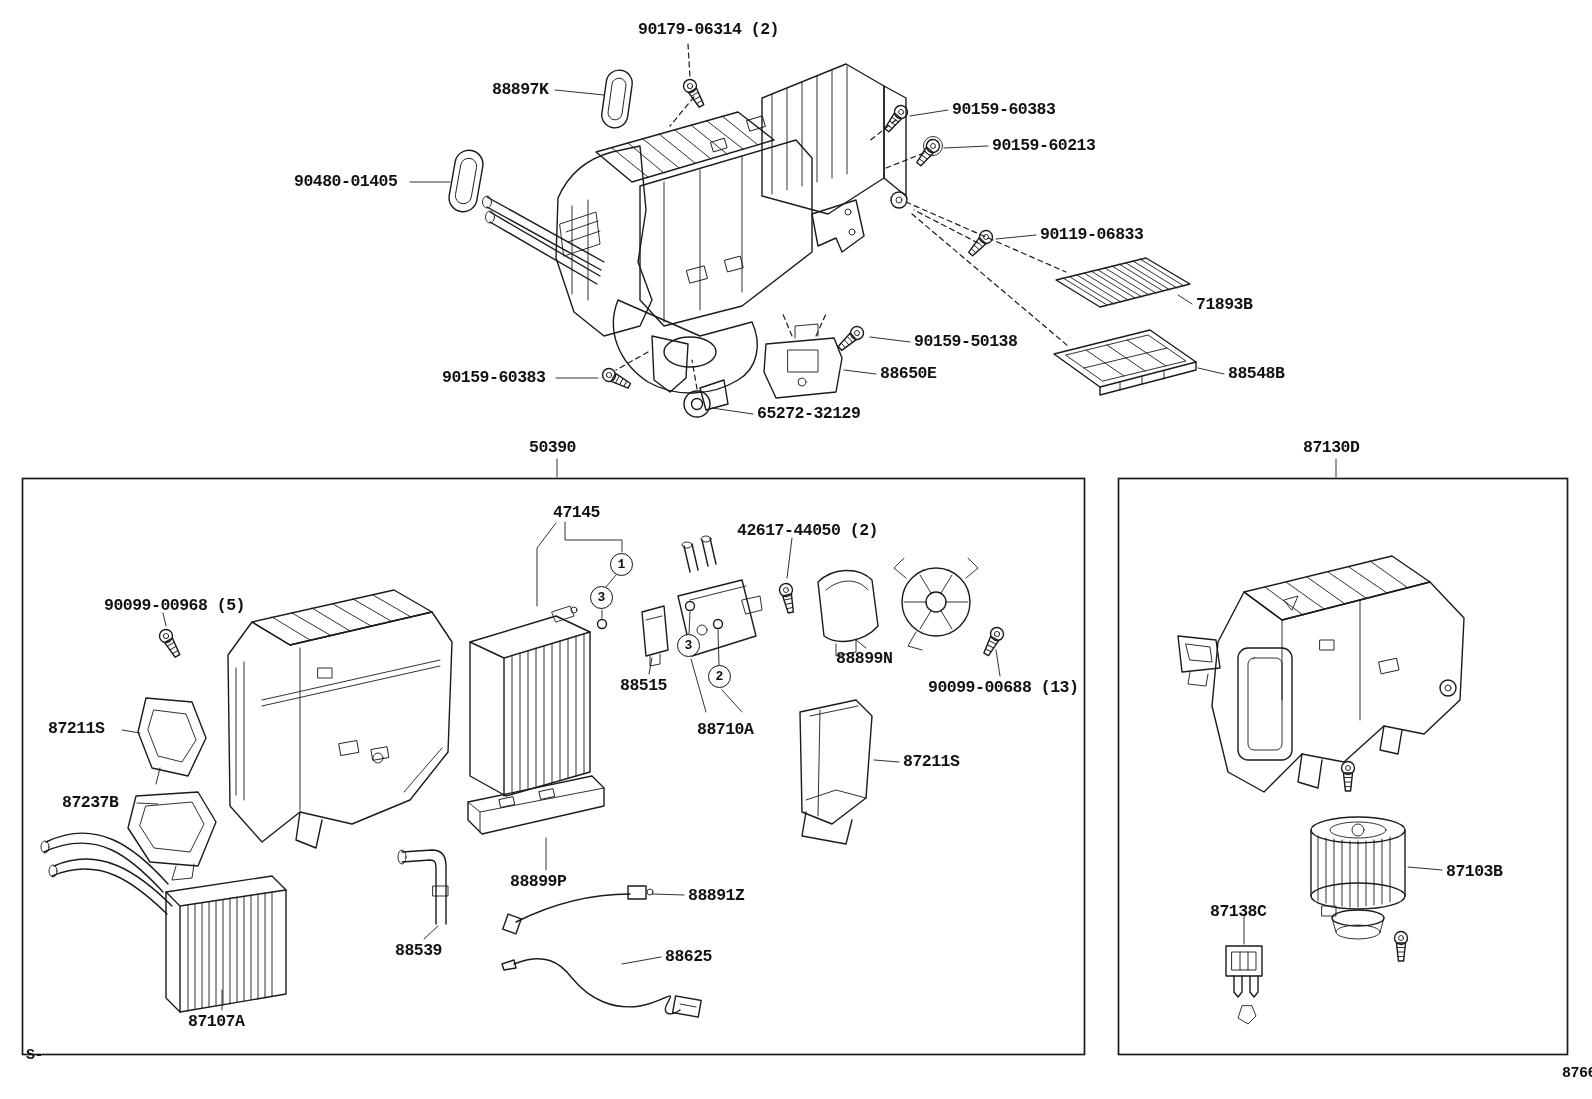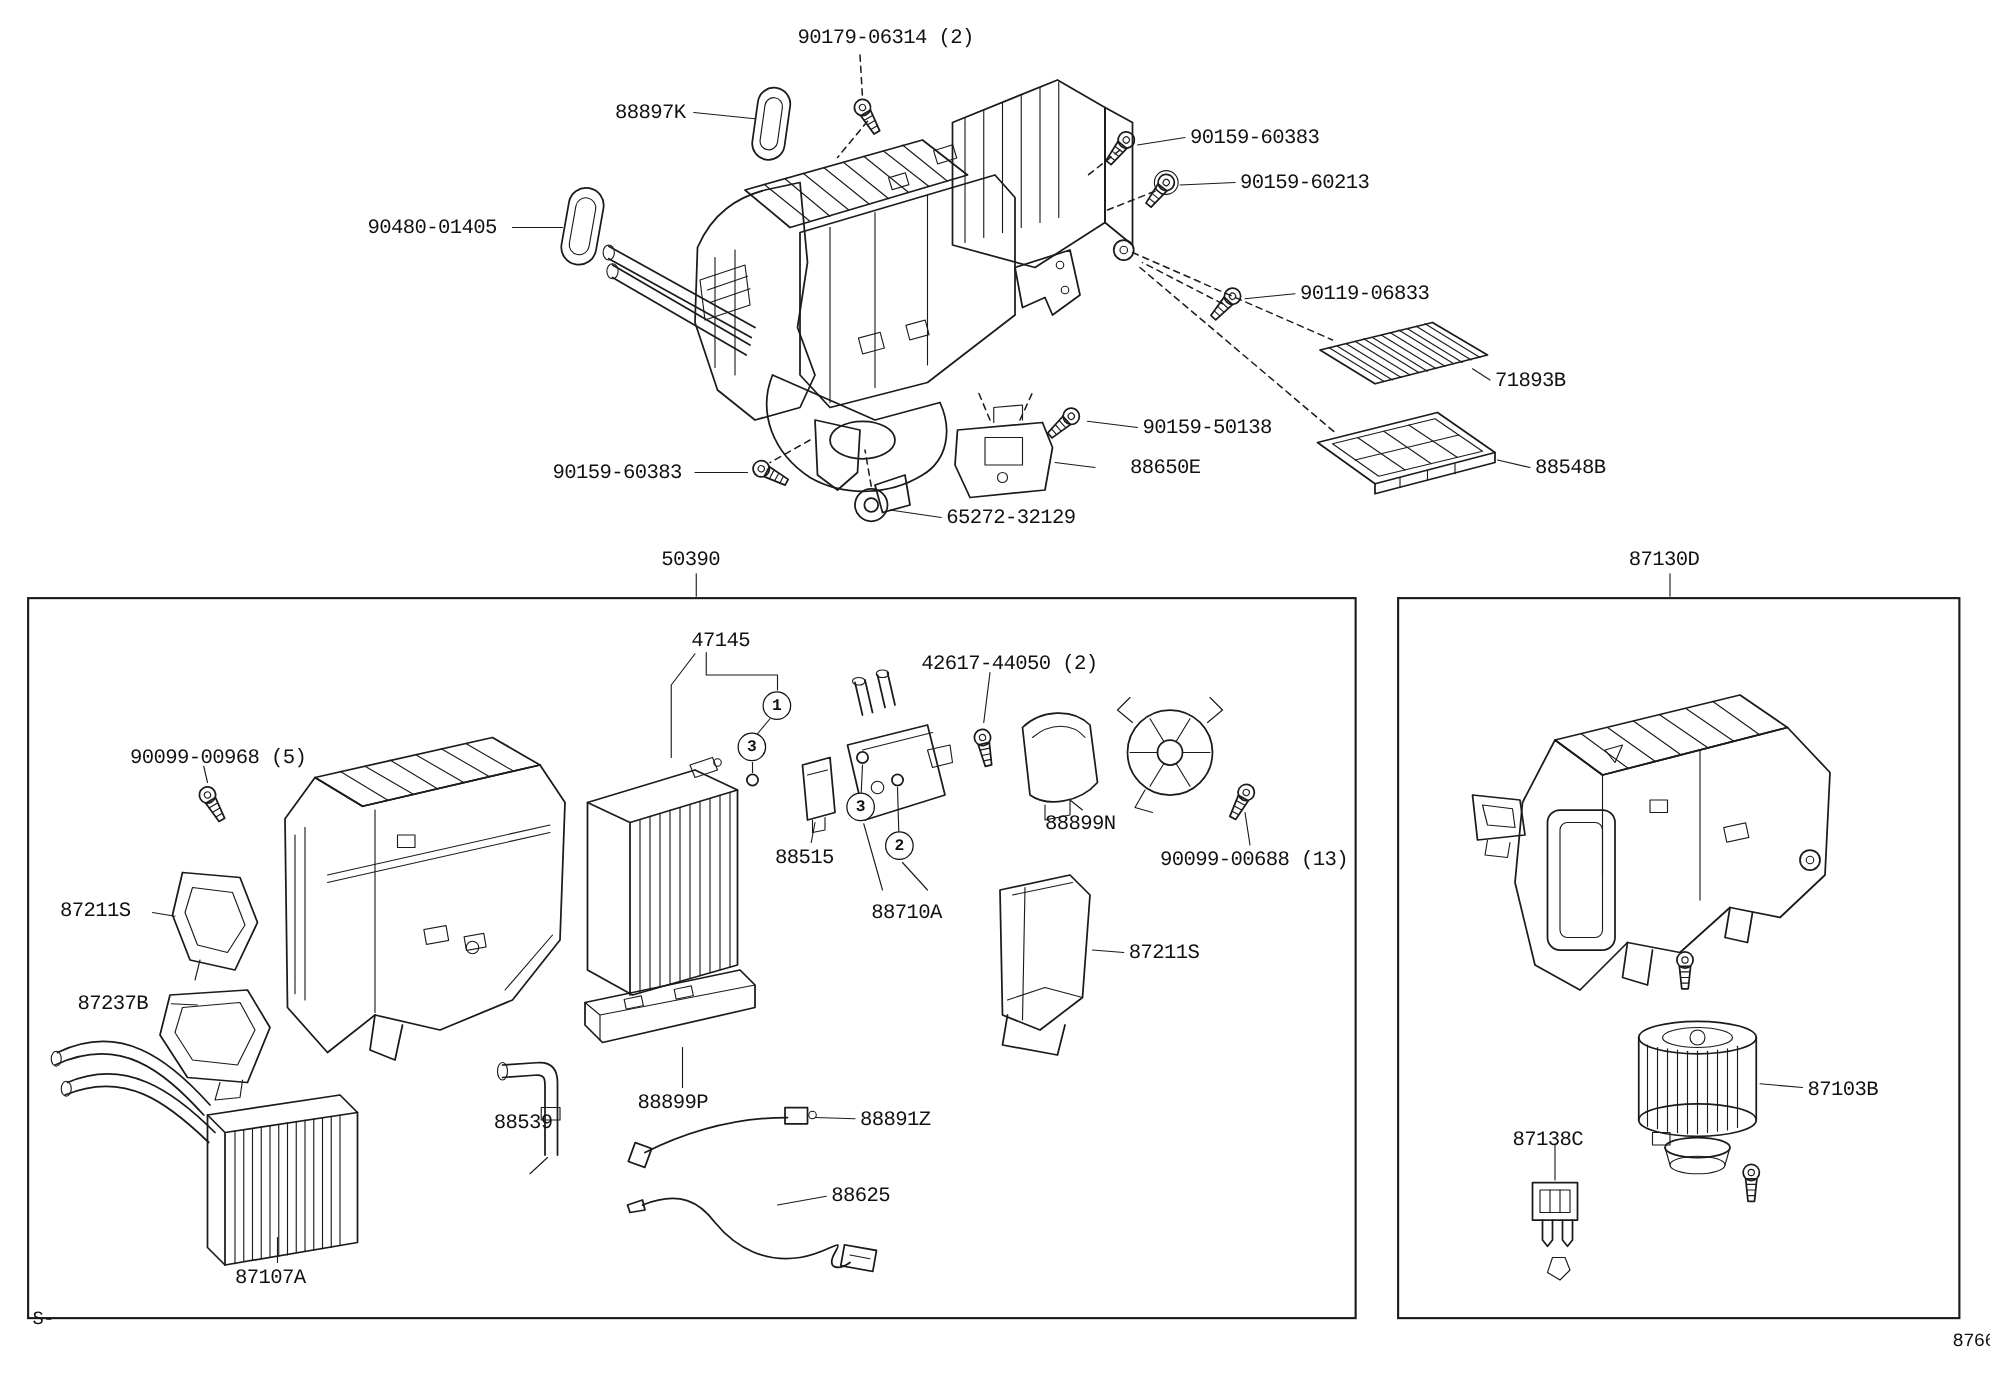--- a/index.html
+++ b/index.html
@@ -1,19 +1,19 @@
 <!DOCTYPE html>
 <html><head>
 <meta charset="utf-8">
 <style>
   html,body{margin:0;padding:0;background:#fff;}
   .stage{position:relative;width:1592px;height:1099px;background:#fff;
          font-family:"Liberation Mono","DejaVu Sans Mono",monospace;overflow:hidden;}
   .art{position:absolute;left:0;top:0;}
-  .lbl{position:absolute;font-weight:400;font-size:16.5px;letter-spacing:-0.5px;
+  .lbl{position:absolute;font-weight:700;font-size:16.5px;letter-spacing:-0.5px;
        color:#111;white-space:nowrap;line-height:20px;}
   .sm{font-size:15px;}
   .circ{position:absolute;width:21px;height:21px;border:1.6px solid #111;border-radius:50%;
         display:flex;align-items:center;justify-content:center;background:#fff;
         font-size:13px;font-weight:700;color:#111;}
   .ln{fill:none;stroke:#1b1b1b;stroke-width:1.4;stroke-linecap:round;stroke-linejoin:round;}
   .thin{stroke-width:0.9;}
   .dsh{stroke-dasharray:5 4;stroke-width:1.2;}
   .bx{fill:none;stroke:#1b1b1b;stroke-width:1.7;}
 </style>
@@ -451,41 +451,41 @@
 </svg>
 
 <div class="lbl" style="left:638px;top:20px">90179-06314 (2)</div>
 <div class="lbl" style="left:492px;top:80px">88897K</div>
 <div class="lbl" style="left:952px;top:100px">90159-60383</div>
 <div class="lbl" style="left:992px;top:136px">90159-60213</div>
 <div class="lbl" style="left:294px;top:172px">90480-01405</div>
 <div class="lbl" style="left:1040px;top:225px">90119-06833</div>
 <div class="lbl" style="left:1196px;top:295px">71893B</div>
 <div class="lbl" style="left:914px;top:332px">90159-50138</div>
-<div class="lbl" style="left:904px;top:364px">88650E</div>
+<div class="lbl" style="left:880px;top:364px">88650E</div>
 <div class="lbl" style="left:1228px;top:364px">88548B</div>
 <div class="lbl" style="left:442px;top:368px">90159-60383</div>
 <div class="lbl" style="left:757px;top:404px">65272-32129</div>
 
 <div class="lbl" style="left:529px;top:438px">50390</div>
 <div class="lbl" style="left:1303px;top:438px">87130D</div>
 
 <div class="lbl" style="left:553px;top:503px">47145</div>
 <div class="lbl" style="left:737px;top:521px">42617-44050 (2)</div>
 <div class="lbl" style="left:104px;top:596px">90099-00968 (5)</div>
 <div class="lbl" style="left:620px;top:676px">88515</div>
 <div class="lbl" style="left:836px;top:649px">88899N</div>
 <div class="lbl" style="left:928px;top:678px">90099-00688 (13)</div>
 <div class="lbl" style="left:48px;top:719px">87211S</div>
 <div class="lbl" style="left:697px;top:720px">88710A</div>
 <div class="lbl" style="left:903px;top:752px">87211S</div>
 <div class="lbl" style="left:62px;top:793px">87237B</div>
 <div class="lbl" style="left:510px;top:872px">88899P</div>
 <div class="lbl" style="left:688px;top:886px">88891Z</div>
-<div class="lbl" style="left:395px;top:888px">88539</div>
+<div class="lbl" style="left:395px;top:941px">88539</div>
 <div class="lbl" style="left:665px;top:947px">88625</div>
 <div class="lbl" style="left:188px;top:1012px">87107A</div>
 <div class="lbl" style="left:1446px;top:862px">87103B</div>
 <div class="lbl" style="left:1210px;top:902px">87138C</div>
 
 <div class="circ" style="left:610px;top:553px">1</div>
 <div class="circ" style="left:590px;top:586px">3</div>
 <div class="circ" style="left:677px;top:634px">3</div>
 <div class="circ" style="left:708px;top:665px">2</div>
 

